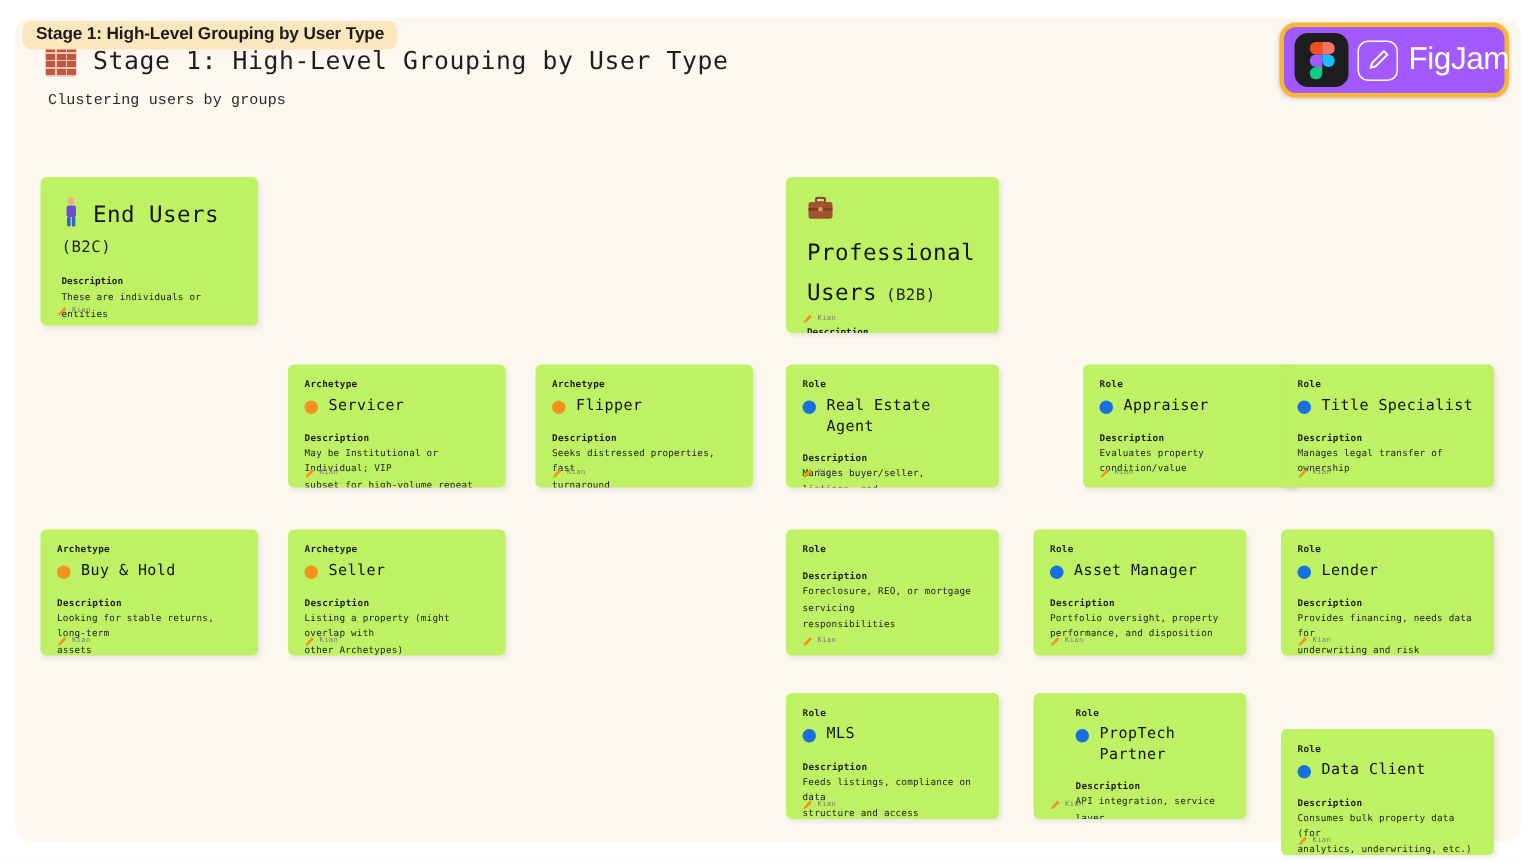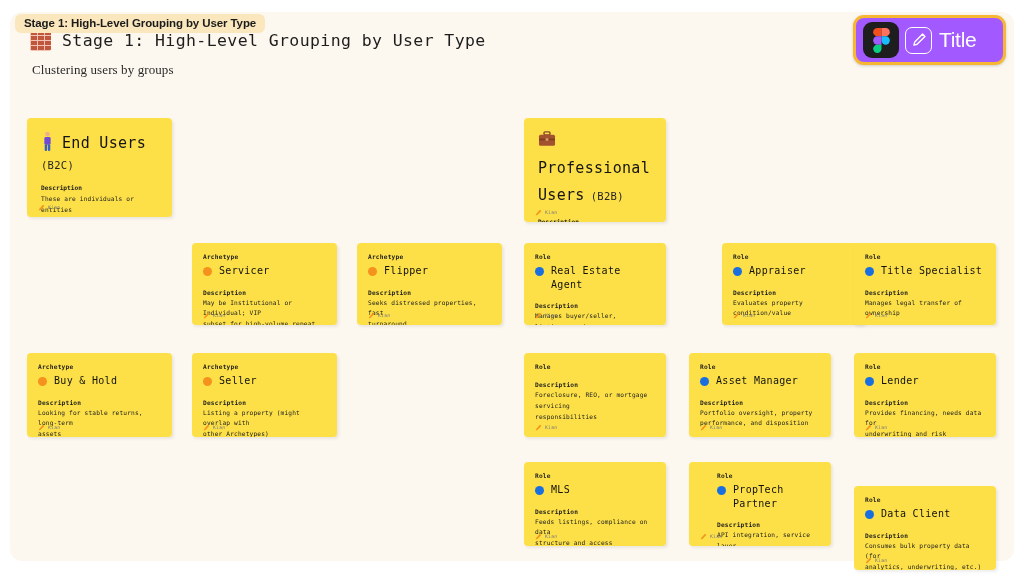--- a/index.html
+++ b/index.html
@@ -58,22 +58,22 @@
   .heading-text {
     font-family: "DejaVu Sans Mono", monospace;
     font-size: 16.5px;
     color: #1d1d1d;
     letter-spacing: 0.4px;
     white-space: nowrap;
   }
   .subtitle {
     position: absolute;
     left: 32px; top: 62px;
-    font-family: Liberation Serif, serif;
-    font-size: 13px;
+    font-family: Liberation Mono, monospace;
+    font-size: 10px;
     color: #2a2a2a;
     letter-spacing: 0.1px;
   }
 
   
   .figjam {
     position: absolute;
     left: 853px; top: 15px;
     width: 153px; height: 50px;
     background: #a259ff;
@@ -109,22 +109,22 @@
   }
 
   
   .card {
     position: absolute;
     border-radius: 4px;
     padding: 10px 11px 8px 11px;
     box-shadow: 1.5px 2px 3px rgba(0,0,0,0.07);
     overflow: hidden;
   }
-  .card.orange { background: #fde047; }
-  .card.teal   { background: #fde047; }
+  .card.orange { background: #bef264; }
+  .card.teal   { background: #bef264; }
 
   .card-kicker {
     font-size: 6.2px;
     font-weight: bold;
     color: #1d1d1d;
     letter-spacing: 0.2px;
     margin-bottom: 4px;
   }
   .card-title-row {
     display: flex;
@@ -245,21 +245,21 @@
         <path d="M12 12h6a6 6 0 1 1-6 6v-6z" fill="#1abcfe"></path>
         <path d="M6 12h6v12H6a6 6 0 0 1 0-12z" fill="#a259ff"></path>
         <path d="M6 24h6v6a6 6 0 1 1-6-6z" fill="#0acf83"></path>
       </svg>
     </span>
     <span class="pen-box">
       <svg width="16" height="16" viewBox="0 0 20 20">
         <path d="M14.5 2.6 17.4 5.5 7.6 15.3 3.6 16.4 4.7 12.4z" fill="none" stroke="#ffffff" stroke-width="1.7" stroke-linejoin="round"></path>
       </svg>
     </span>
-    <span class="figjam-word">Title</span>
+    <span class="figjam-word">FigJam</span>
   </div>
 
   <div class="card orange group" style="left:27px; top:118px; width:145px; height:99px;">
     <div class="group-title-row">
       <span class="emoji-badge">
         <svg width="13" height="21" viewBox="0 0 14 22">
           <circle cx="7" cy="3" r="2.6" fill="#f0b087"></circle>
           <rect x="3.6" y="6.2" width="6.8" height="8.2" rx="1.6" fill="#6f4ad6"></rect>
           <rect x="4" y="14" width="2.6" height="7.2" rx="1.1" fill="#3a62c4"></rect>
           <rect x="7.4" y="14" width="2.6" height="7.2" rx="1.1" fill="#3a62c4"></rect>

